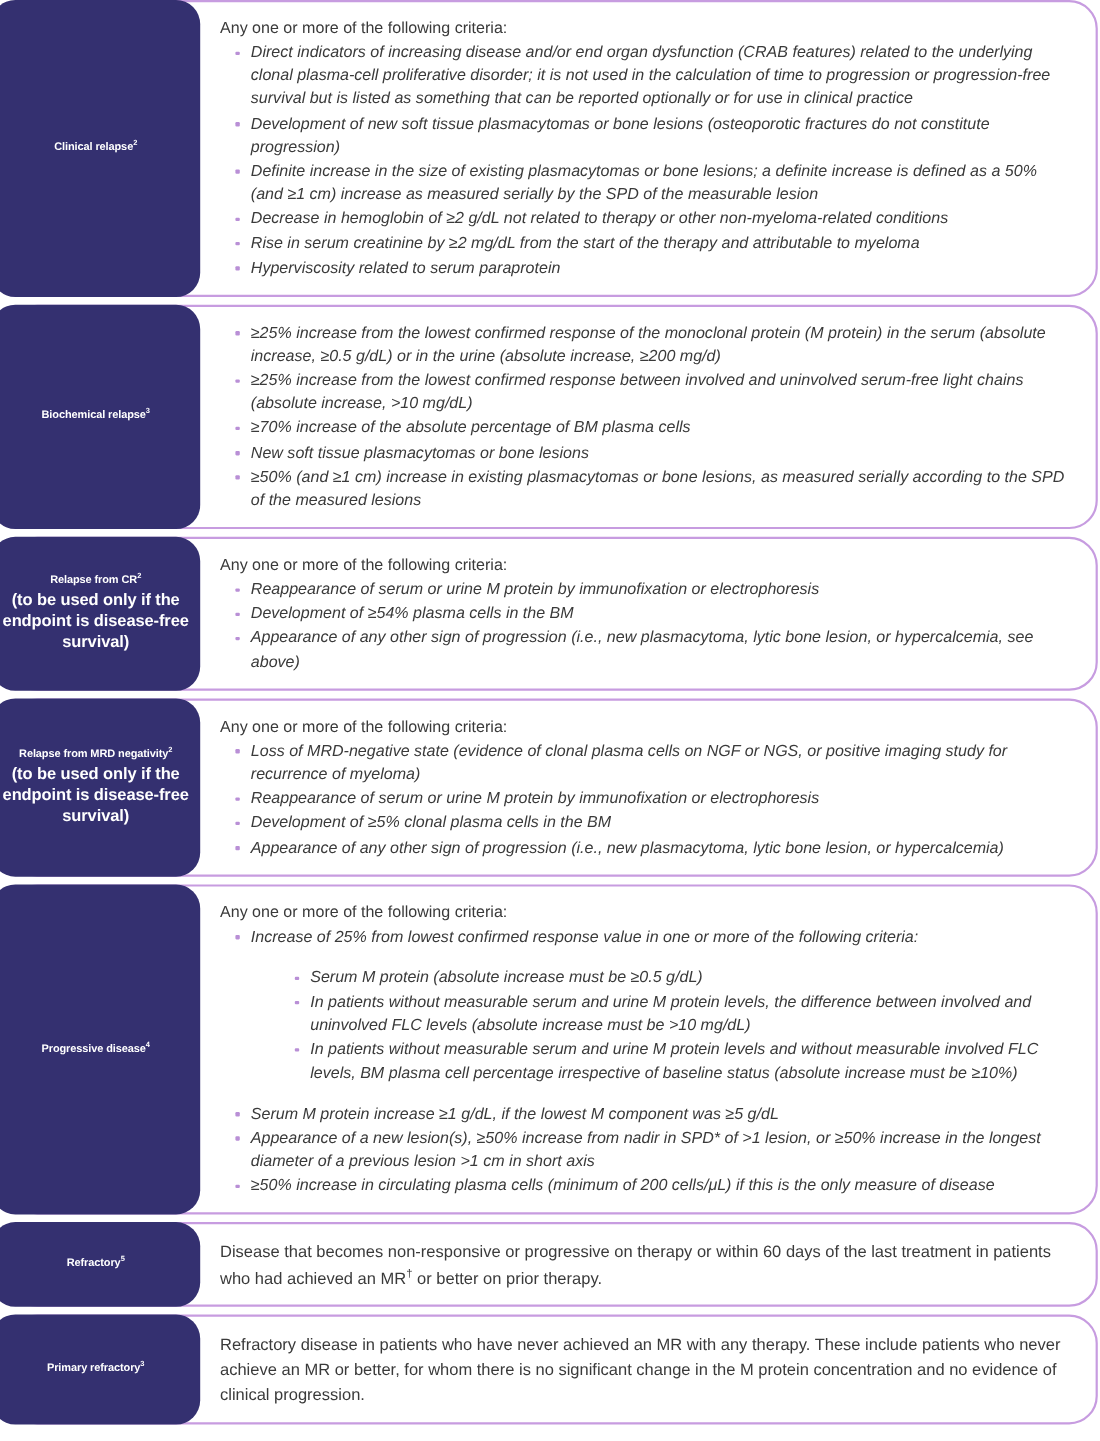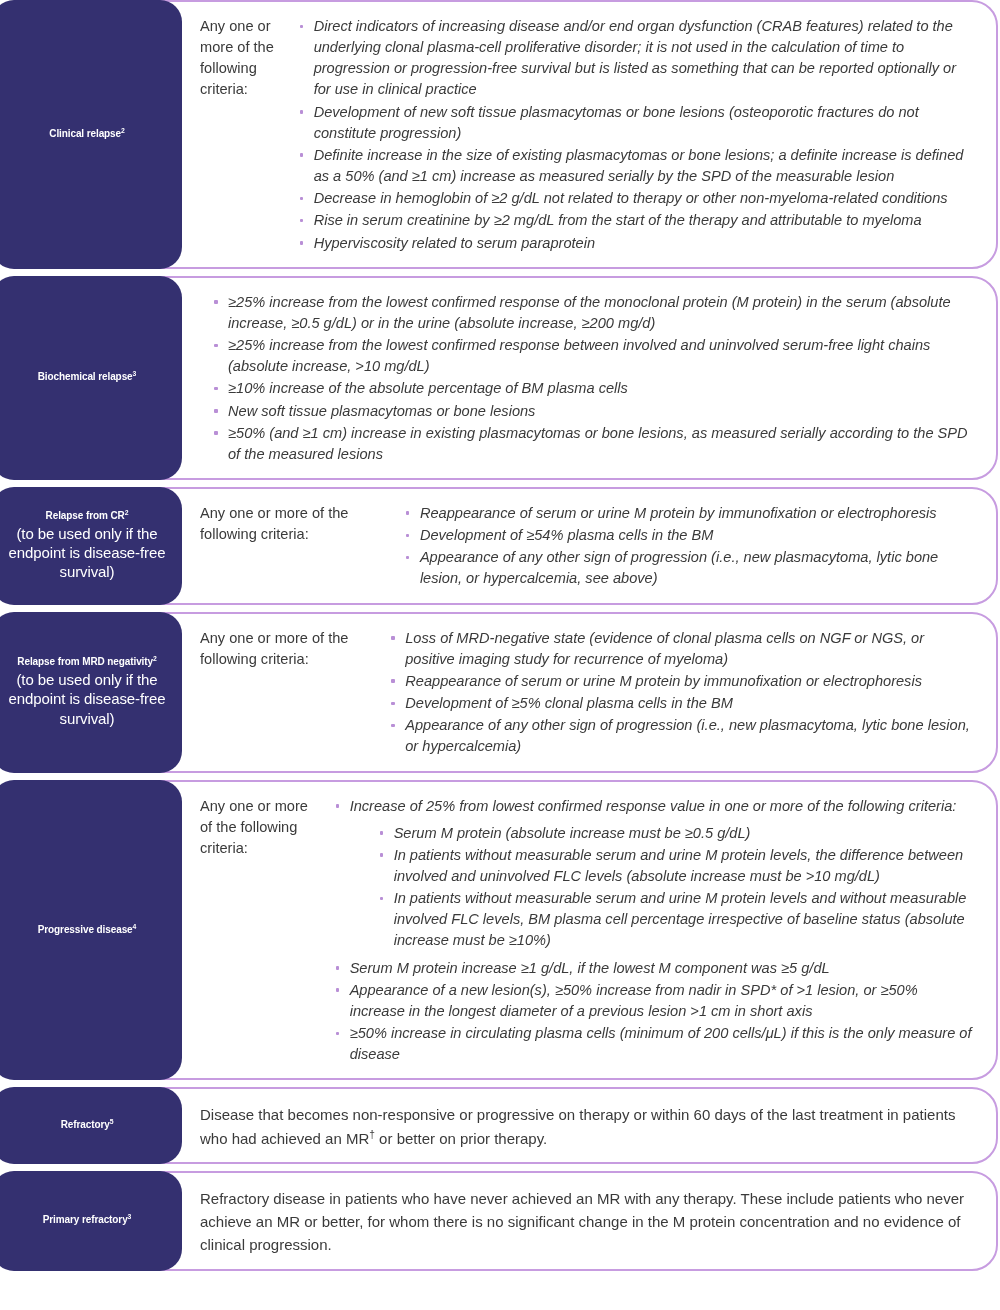--- a/index.html
+++ b/index.html
@@ -57,36 +57,37 @@
     padding:14px 10px;
     box-sizing:border-box;
   }
   .label-title{
     font-weight:bold;
     font-size:10px;
     line-height:1.28;
     letter-spacing:-0.1px;
   }
   .label-sub{
-    font-weight:normal;
+    font-weight:bold;
     font-size:15px;
     line-height:1.28;
     margin-top:1px;
     letter-spacing:-0.1px;
   }
   sup{font-size:0.68em; line-height:0; vertical-align:super;}
 
   
   .body{
     position:relative;
     z-index:2;
     flex:1;
     padding:16px 26px 14px 18px;
     box-sizing:border-box;
     display:flex;
+    flex-direction:column;
   }
   .intro{
     font-size:14.6px;
     line-height:1.45;
     margin:0 0 1px 0;
   }
   .plain{
     font-size:15px;
     line-height:1.55;
     margin:0;
@@ -109,21 +110,21 @@
     position:absolute;
     left:2px;
     top:8.5px;
     width:3.5px;
     height:3.5px;
     background:#b98fd6;
     border-radius:1px;
   }
   ul.sublist{
     list-style:none;
-    margin:6px;
+    margin:16px;
     padding:0 0 0 22px;
   }
   ul.sublist > li{
     position:relative;
     padding-left:16px;
     font-size:14.6px;
     line-height:1.45;
     margin:0 0 1px 0;
   }
   ul.sublist > li::before{
@@ -160,21 +161,21 @@
     </div>
     <div class="row">
       <div class="card"></div>
       <div class="label">
         <div class="label-title">Biochemical relapse<sup>3</sup></div>
       </div>
       <div class="body">
         <ul class="blist">
           <li>≥25% increase from the lowest confirmed response of the monoclonal protein (M protein) in the serum (absolute increase, ≥0.5 g/dL) or in the urine (absolute increase, ≥200 mg/d)</li>
           <li>≥25% increase from the lowest confirmed response between involved and uninvolved serum-free light chains (absolute increase, &gt;10 mg/dL)</li>
-          <li>≥10% increase of the absolute percentage of BM plasma cells</li>
+          <li>≥70% increase of the absolute percentage of BM plasma cells</li>
           <li>New soft tissue plasmacytomas or bone lesions</li>
           <li>≥50% (and ≥1 cm) increase in existing plasmacytomas or bone lesions, as measured serially according to the SPD of the measured lesions</li>
         </ul>
       </div>
     </div>
     <div class="row">
       <div class="card"></div>
       <div class="label">
         <div class="label-title">Relapse from CR<sup>2</sup></div>
         <div class="label-sub">(to be used only if the endpoint is disease-free survival)</div>

